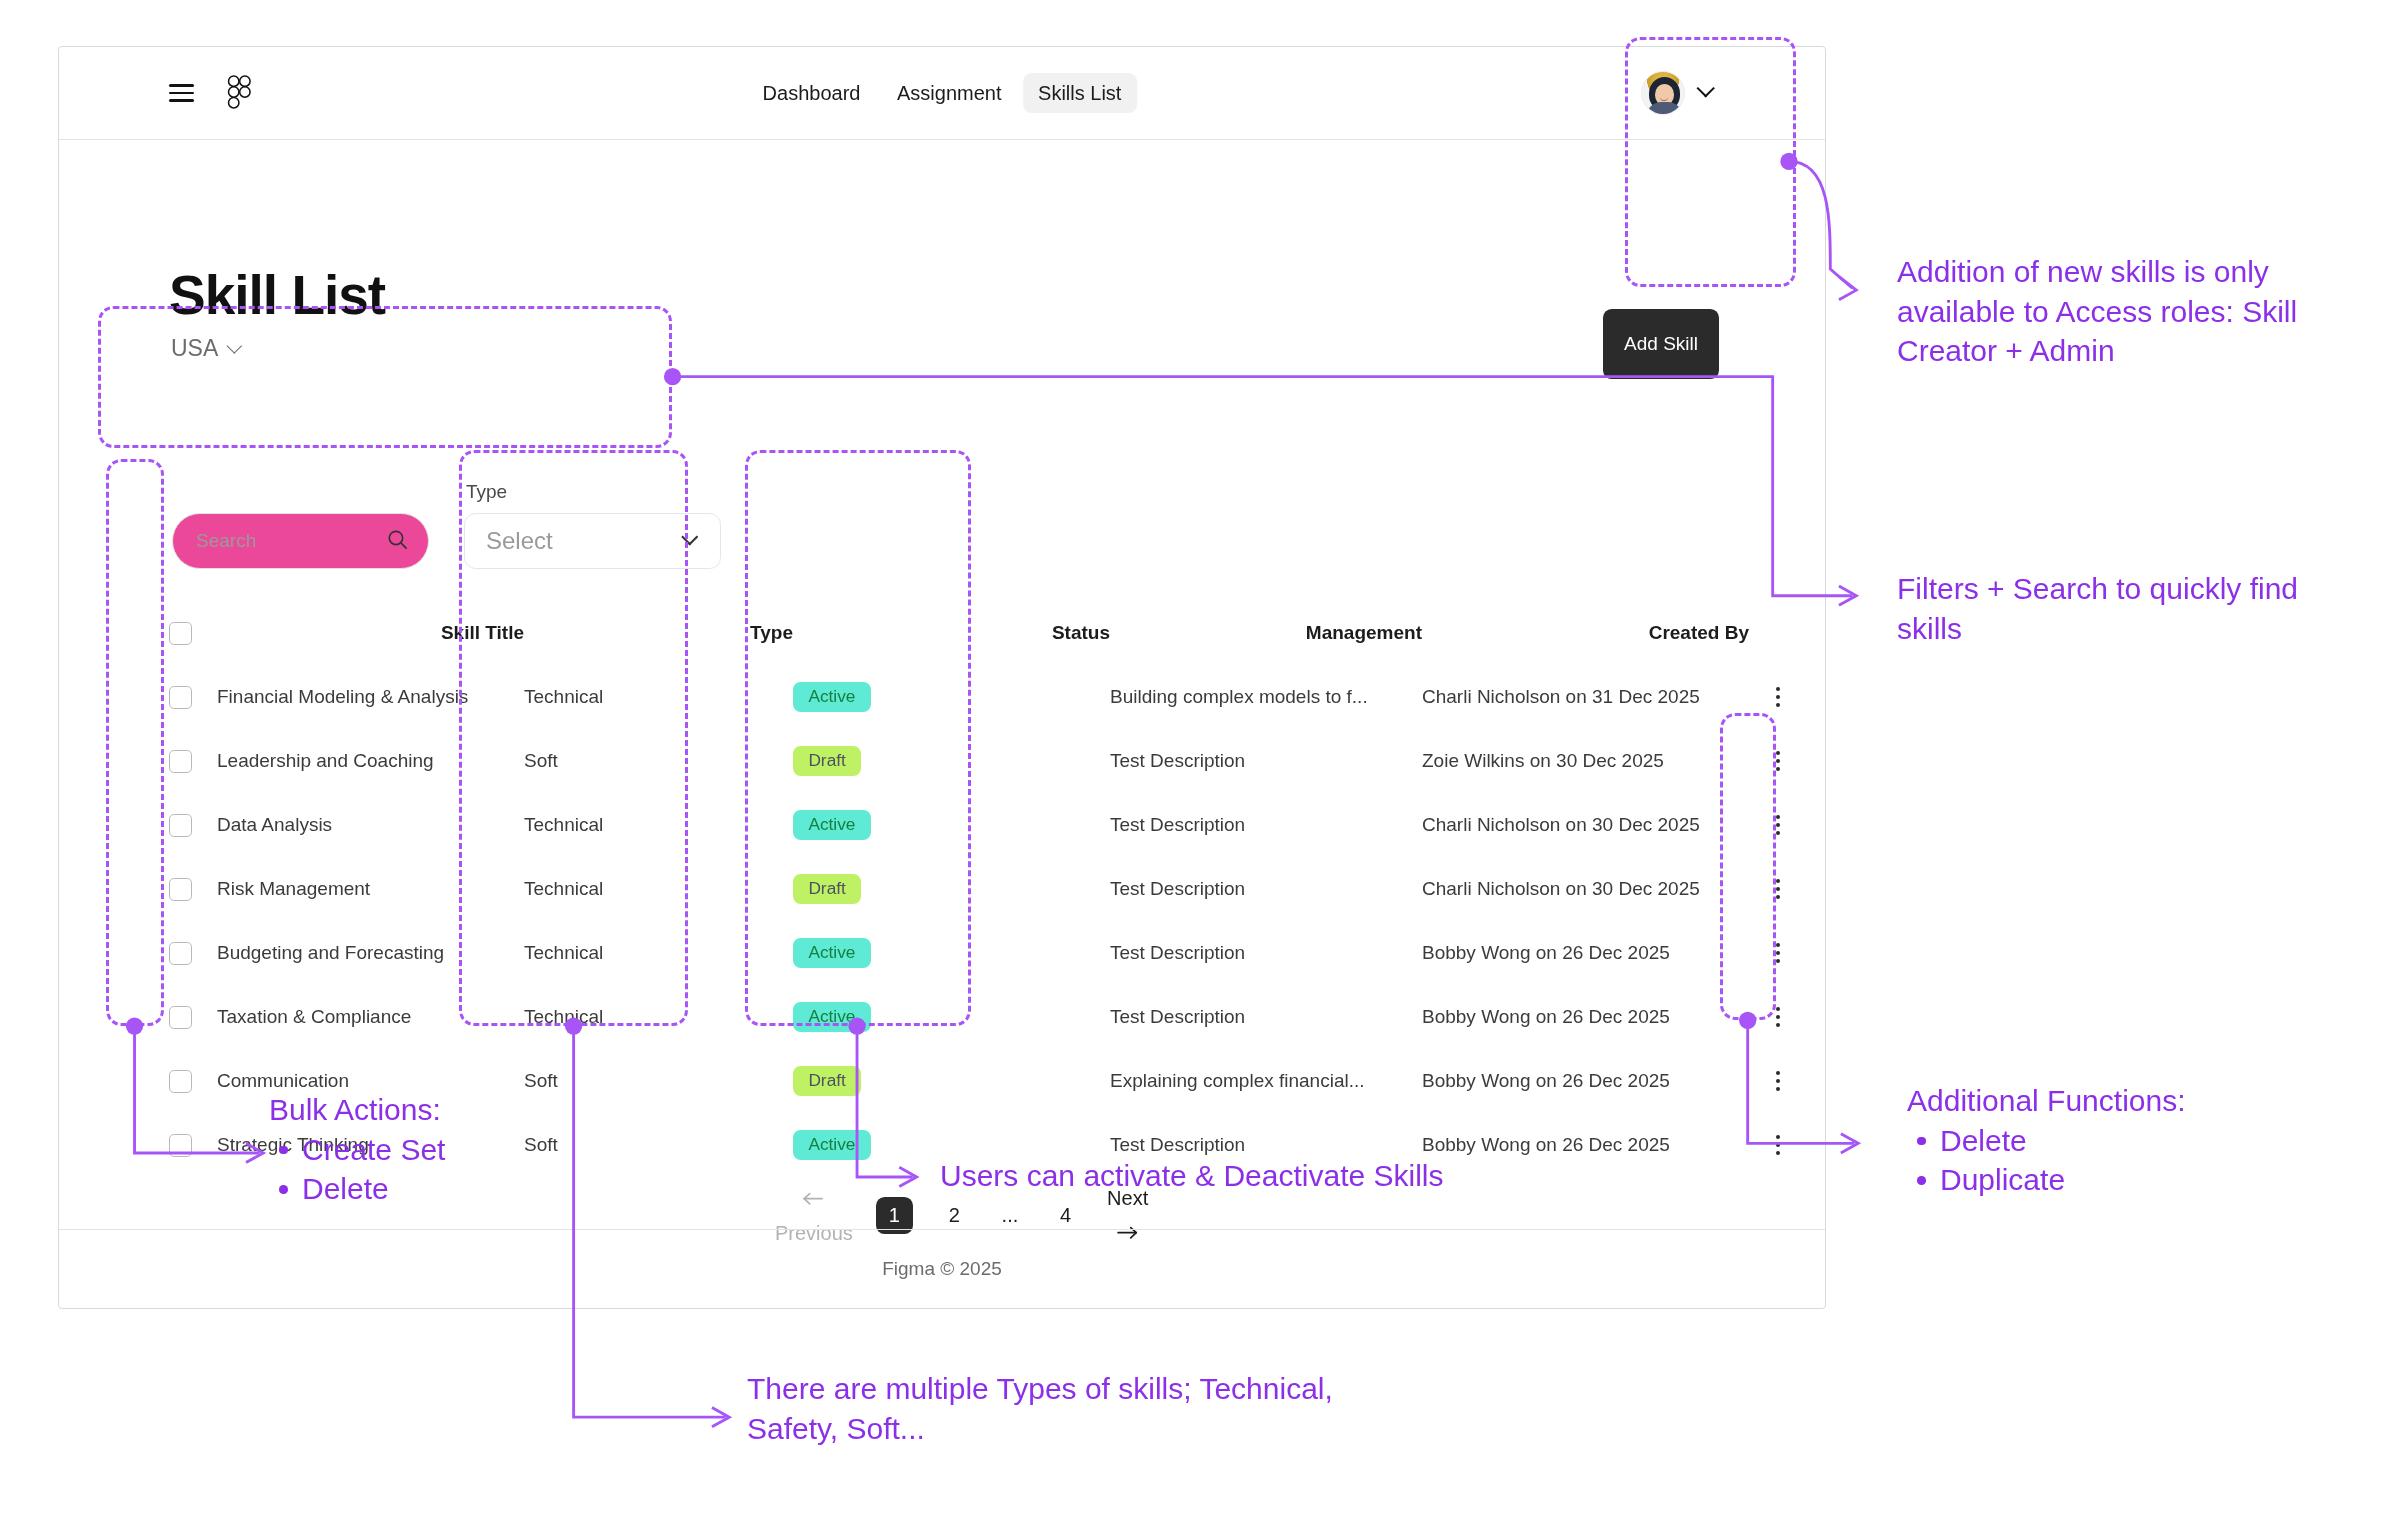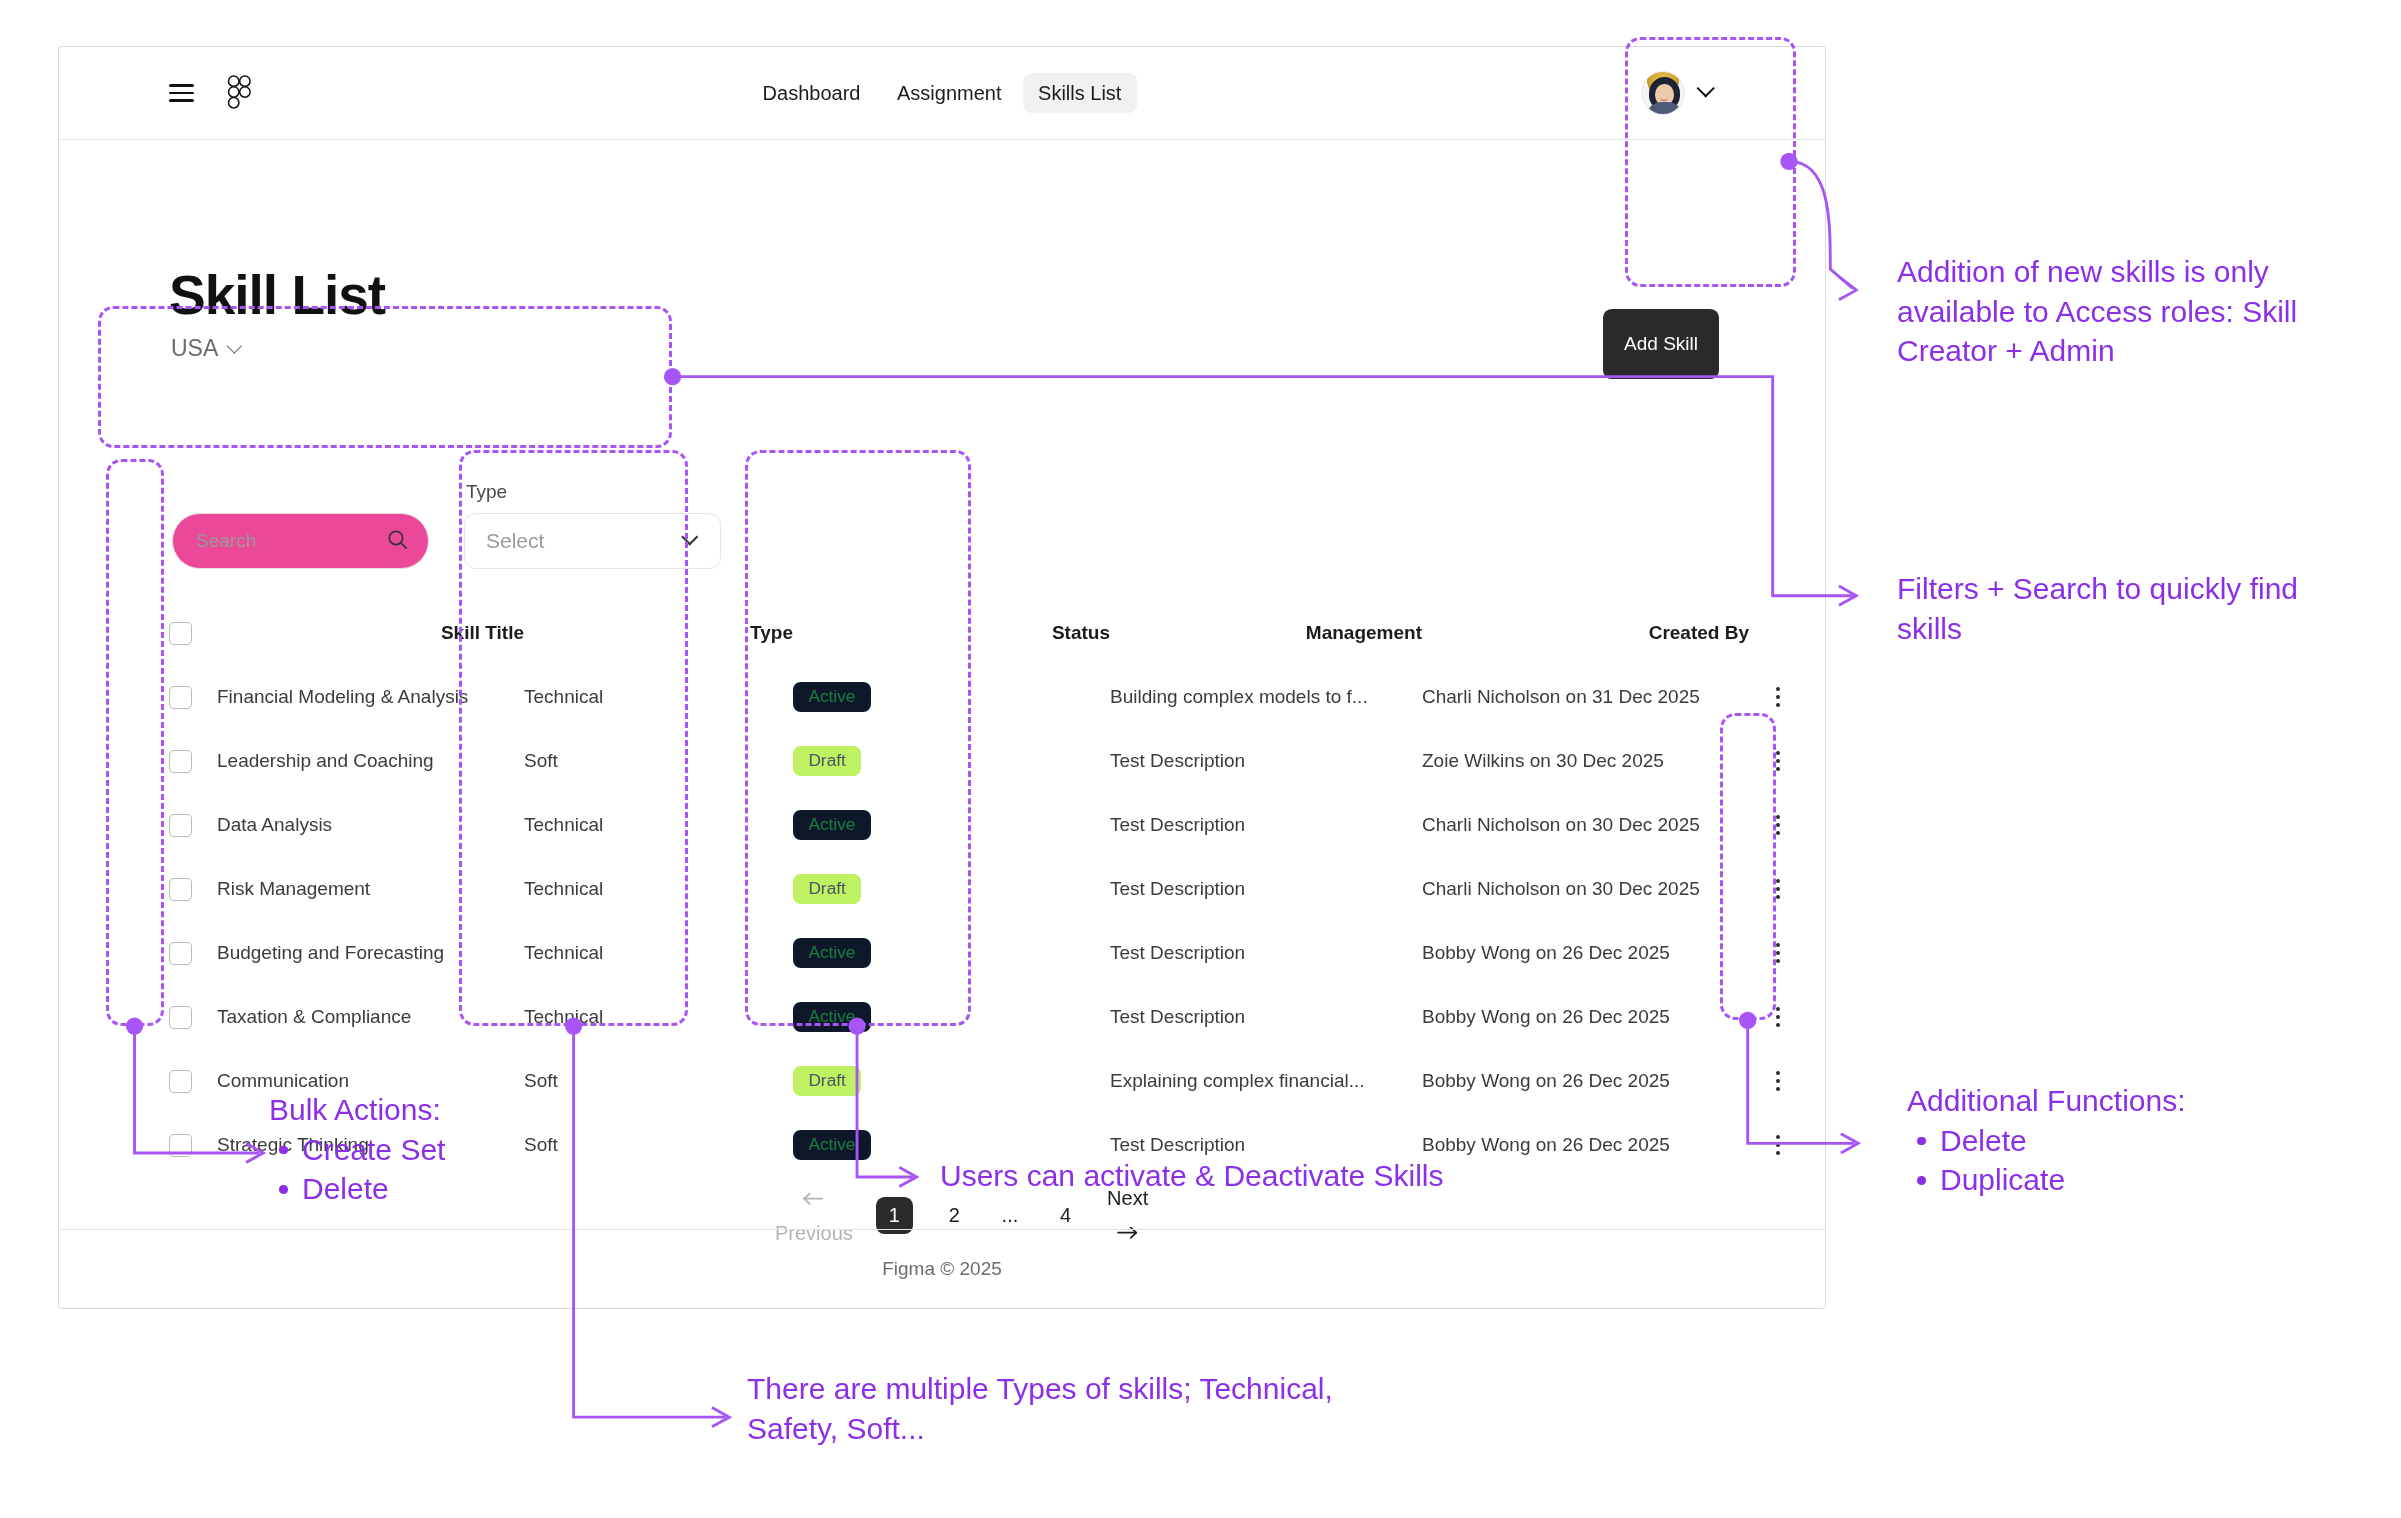--- a/index.html
+++ b/index.html
@@ -102,21 +102,21 @@
     padding: 0 50px 0 23px; font-size: 19px; color:#333; outline:none; background:#ec4899;
     font-family: "Liberation Sans", sans-serif;
   }
   .search-input::placeholder { color:#9a9a9a; }
   .search-icon { position:absolute; right: 21px; top: 16.3px; width:21px; height:21px; }
   .type-field { display:flex; flex-direction:column; gap: 9.6px; }
   .type-label { font-size: 19px; color:#4a4a4a; padding-left: 1.9px; }
   .select-box {
     position:relative; width: 257px; height: 56px; border-radius: 11.5px;
     border:1.4px solid #e6e6e6; display:flex; align-items:center; padding: 0 21px;
-    font-size: 21px; color:#9a9a9a; background:#fff; cursor:pointer;
+    font-size: 24px; color:#9a9a9a; background:#fff; cursor:pointer;
   }
   .select-box .caret2 {
     position:absolute; right: 25px; top: 21px;
     width: 11.5px; height: 11.5px; border-right: 2.3px solid #333; border-bottom: 2.3px solid #333;
     transform: rotate(45deg) translate(-2.9px,-2.9px);
   }
 
   
   .table { position:absolute; left: 110px; top: 461px; width: 1624px; }
   .trow { display:flex; align-items:center; height: 64px; }
@@ -129,21 +129,21 @@
   .c-by    { width: 327px; flex: 0 0 327px; }
   .c-menu  { width: 58px;  flex: 0 0 58px; display:flex; justify-content:center; }
 
   .cb {
     width: 23px; height: 23px; border:1.5px solid #b9b9b9; border-radius: 4.8px; background:#fff; cursor:pointer;
   }
   .cell { font-size: 19px; color: #3b3b3b; white-space: nowrap; overflow: hidden; text-overflow: ellipsis; }
   .badge {
     display:inline-block; font-size: 17.3px; padding: 6.7px 15.4px; border-radius: 7.7px; line-height:1;
   }
-  .badge.active { background:#0f172a; color:#15803d; }
+  .badge.active { background:#5eead4; color:#15803d; }
   .badge.draft  { background:#bef264; color:#4d5260; }
   .kebab { display:flex; flex-direction:column; gap:3.8px; cursor:pointer; padding: 5.8px 9.6px; }
   .kebab i { width:4.3px; height:4.3px; border-radius:50%; background:#2b2b2b; display:block; }
 
   
   .pagination {
     position:absolute; left: 716px; top: 1047px; display:flex; align-items:center; gap: 23px;
   }
   .pg-prev, .pg-next { display:flex; align-items:center; gap: 11.5px; font-size: 20px; cursor:pointer;flex-direction:column; }
   .pg-prev { color:#b2b2b2; }

